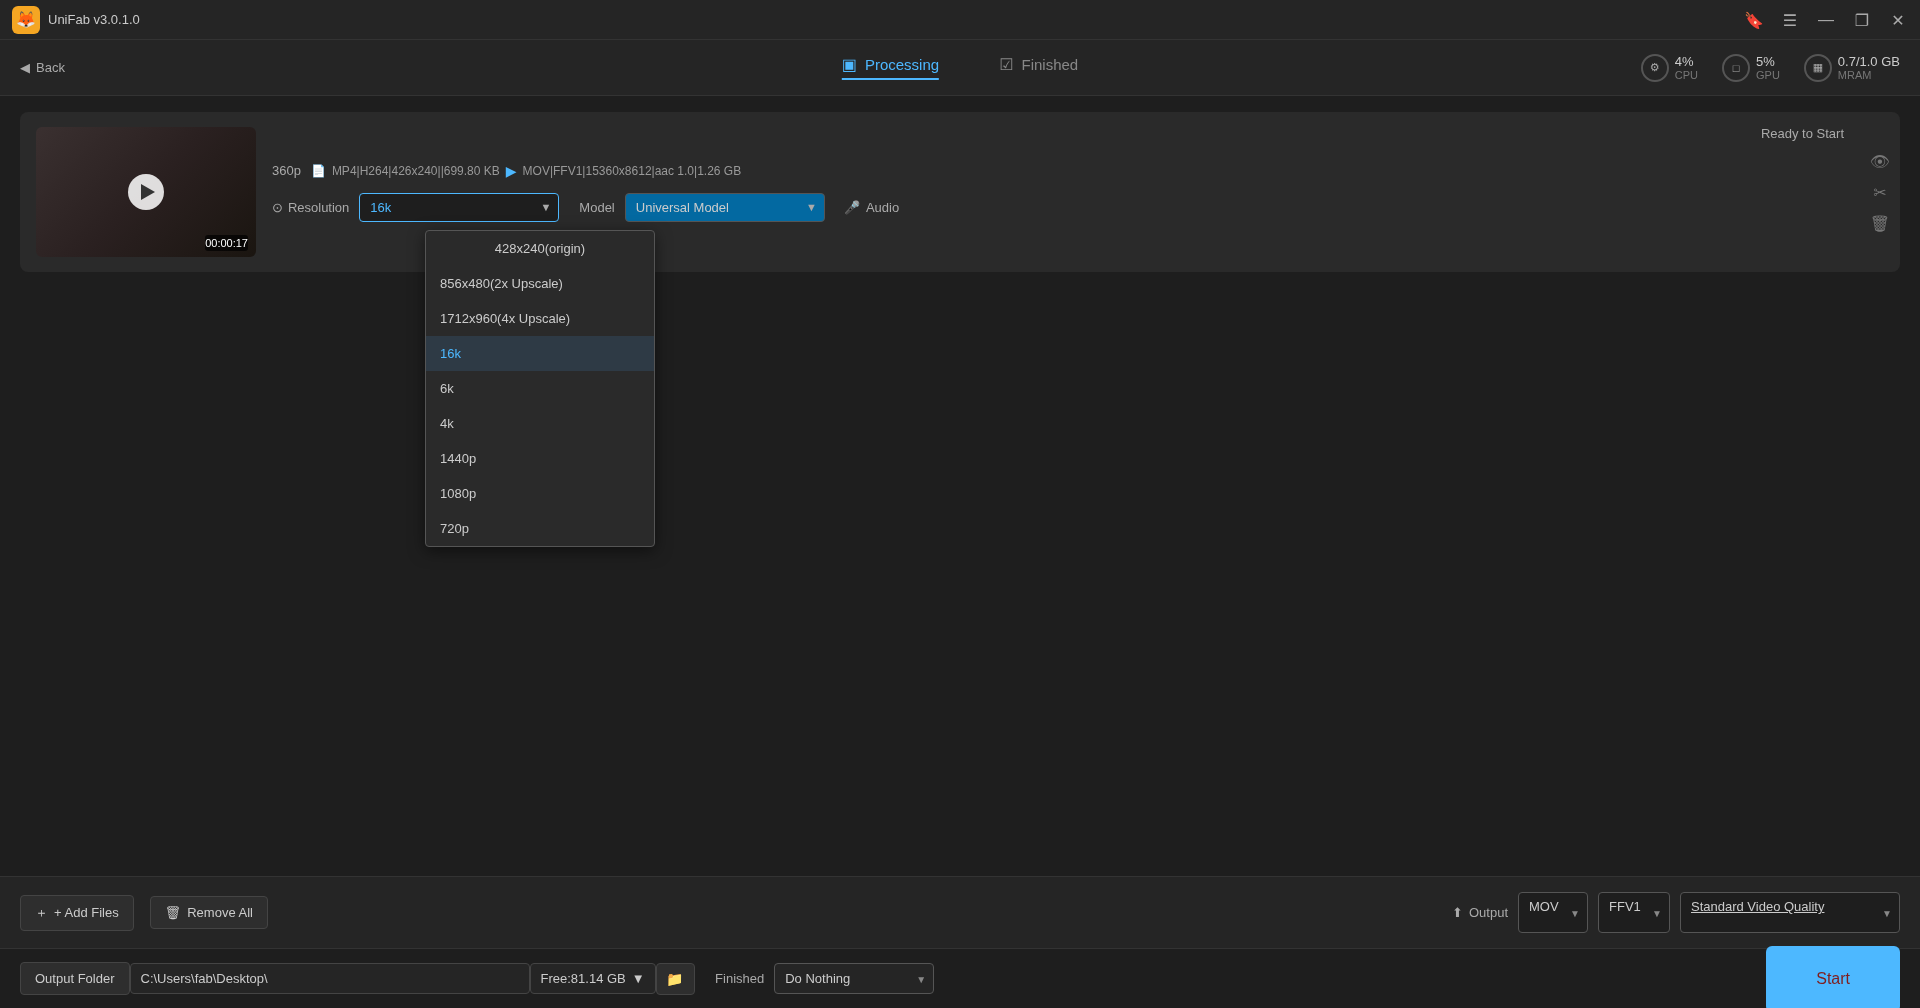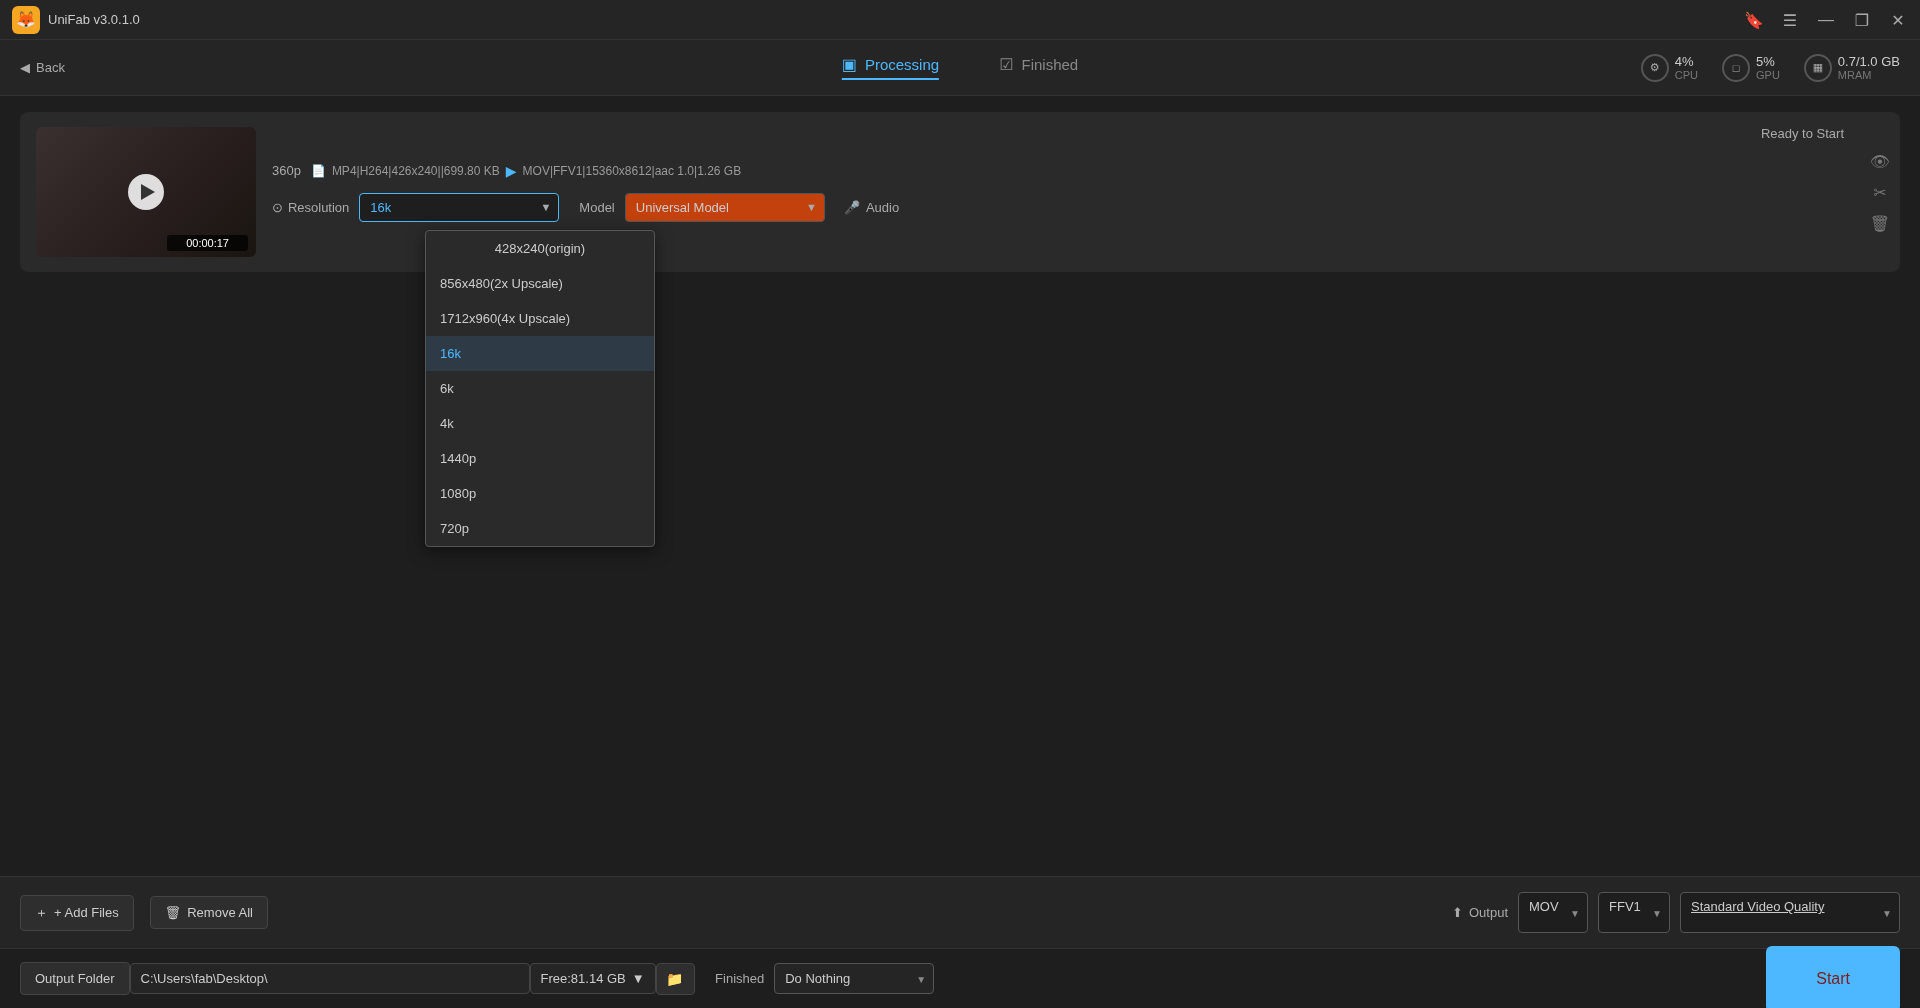--- a/index.html
+++ b/index.html
@@ -183,21 +183,21 @@
       border-left: 14px solid #333;
       margin-left: 3px;
     }
     .video-duration {
       position: absolute;
       bottom: 6px;
       right: 8px;
       background: rgba(0,0,0,0.7);
       color: #fff;
       font-size: 11px;
-      padding: 2px 19px;
+      padding: 2px 0;
       border-radius: 3px;
     }
     .file-info {
       flex: 1;
     }
     .file-top-row {
       display: flex;
       align-items: center;
       gap: 10px;
       margin-bottom: 14px;
@@ -555,21 +555,21 @@
             <div class="select-box" style="border:1px solid #4db8ff; color:#4db8ff; background:#1e1e1e; border-radius:4px; padding:6px 30px 6px 10px; font-size:13px; cursor:pointer; min-width:200px; display:flex; align-items:center;">
               <span>16k</span>
             </div>
             <span class="select-chevron">▼</span>
           </div>
         </div>
 
         <div class="control-group">
           <span class="control-label">Model</span>
           <div class="select-wrapper">
-            <div class="select-box normal" style="border:1px solid #555; color:#ccc; background:#c2410c; border-radius:4px; padding:6px 30px 6px 10px; font-size:13px; cursor:pointer; min-width:200px; display:flex; align-items:center;">
+            <div class="select-box normal" style="border:1px solid #555; color:#ccc; background:#0369a1; border-radius:4px; padding:6px 30px 6px 10px; font-size:13px; cursor:pointer; min-width:200px; display:flex; align-items:center;">
               <span>Universal Model</span>
             </div>
             <span class="select-chevron">▼</span>
           </div>
         </div>
 
         <div class="control-group">
           <span class="control-label">
             <span>🎤</span>
             <span>Audio</span>

